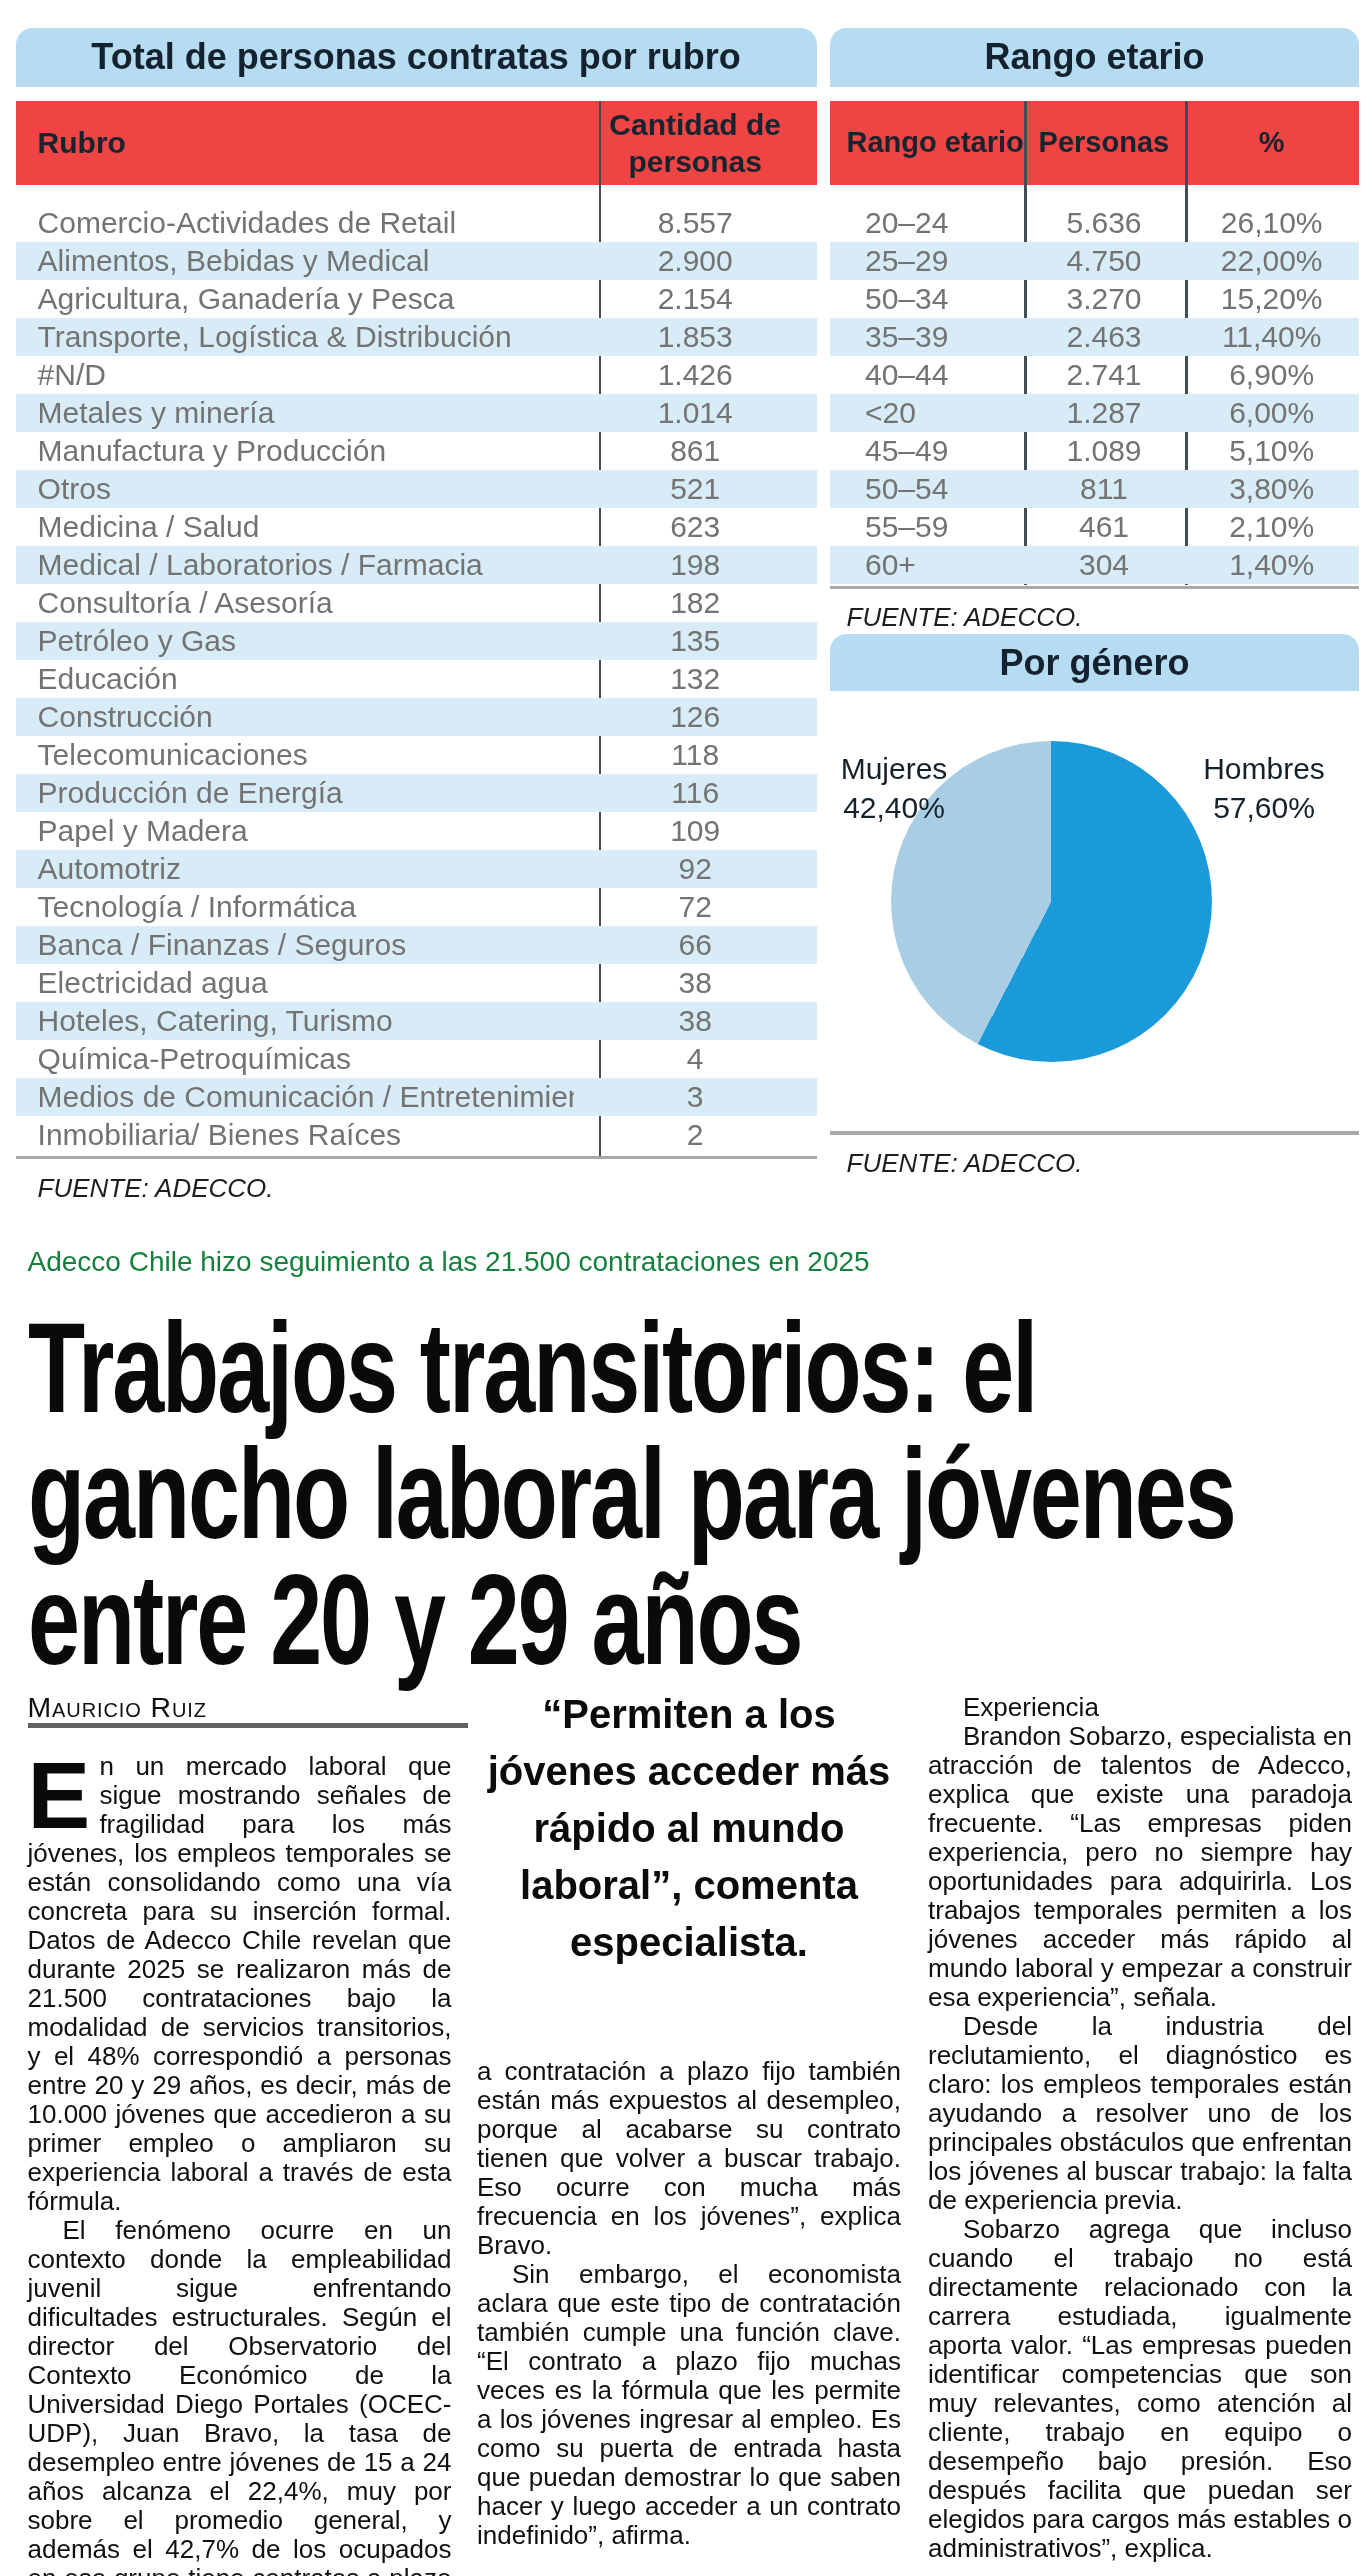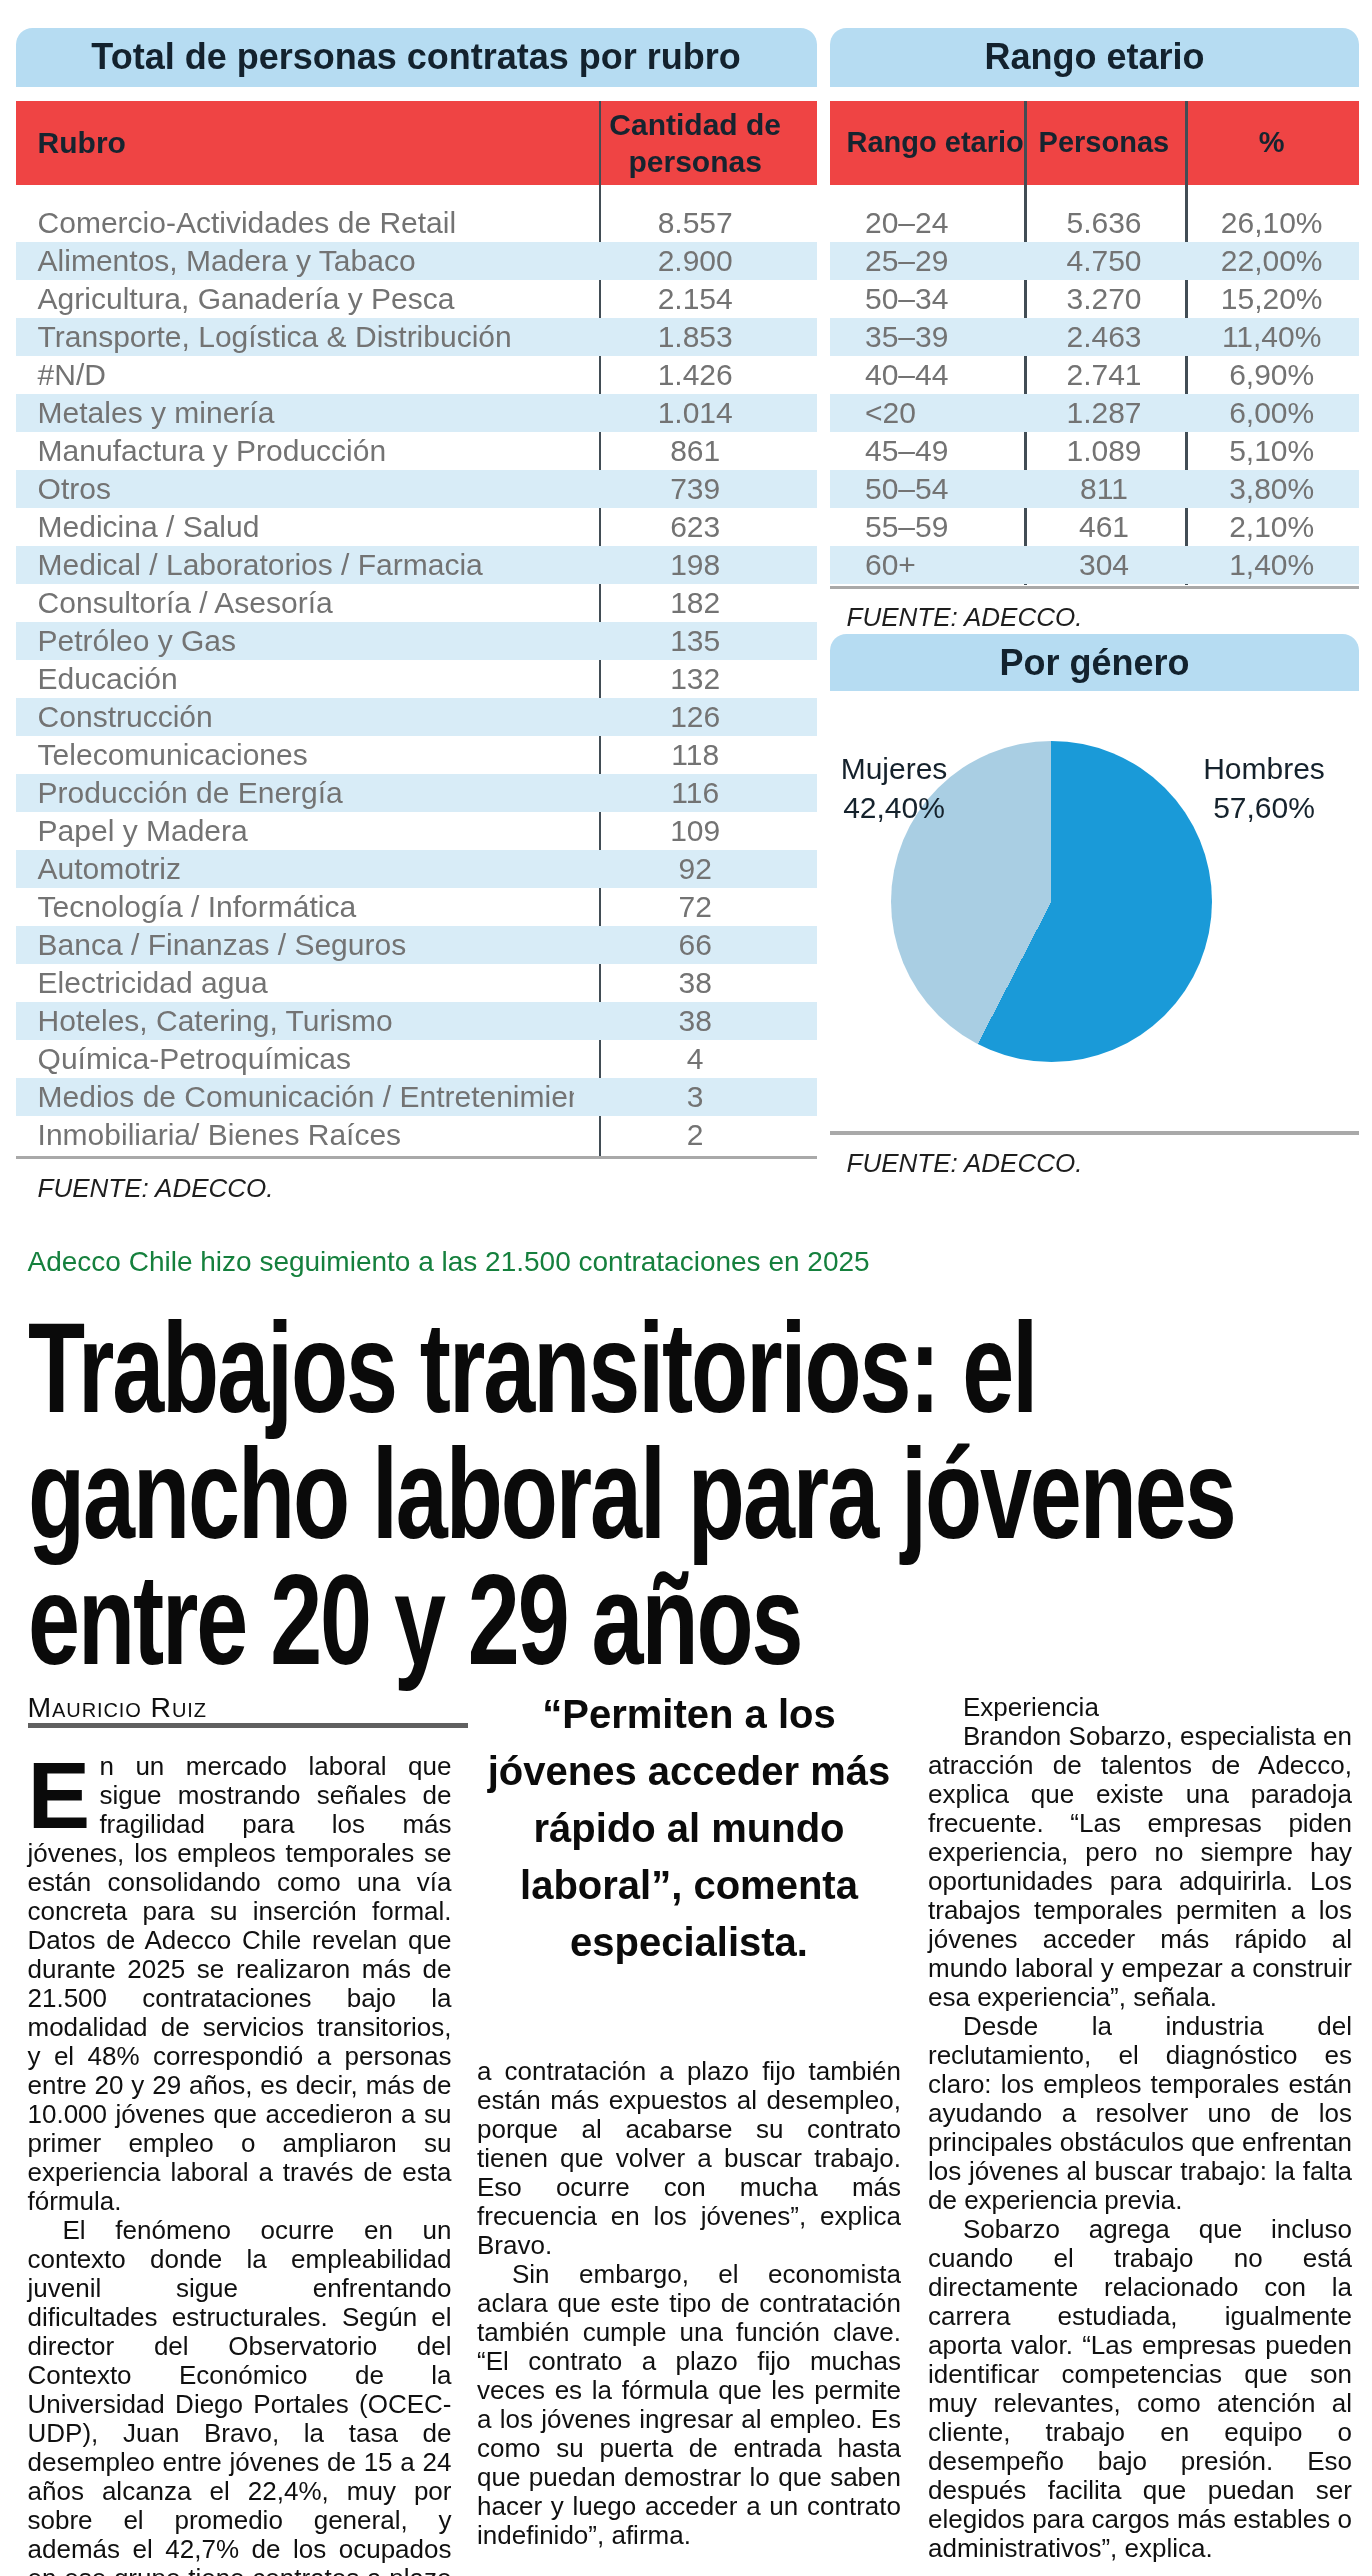--- a/index.html
+++ b/index.html
@@ -53,21 +53,21 @@
       <div class="lcell-name">Rubro</div>
       <div class="lcell-val">Cantidad de personas</div>
     </div>
     <div class="vline" style="left:583px;top:73px;height:1055px;"></div>
     <div class="rows" style="left:0;top:176px;width:801px;">
         <div class="row">
         <div class="lcell-name">Comercio-Actividades de Retail</div>
         <div class="lcell-val">8.557</div>
       </div>
         <div class="row stripe">
-        <div class="lcell-name">Alimentos, Madera y Tabaco</div>
+        <div class="lcell-name">Alimentos, Bebidas y Medical</div>
         <div class="lcell-val">2.900</div>
       </div>
         <div class="row">
         <div class="lcell-name">Agricultura, Ganadería y Pesca</div>
         <div class="lcell-val">2.154</div>
       </div>
         <div class="row stripe">
         <div class="lcell-name">Transporte, Logística &amp; Distribución</div>
         <div class="lcell-val">1.853</div>
       </div>
@@ -78,21 +78,21 @@
         <div class="row stripe">
         <div class="lcell-name">Metales y minería</div>
         <div class="lcell-val">1.014</div>
       </div>
         <div class="row">
         <div class="lcell-name">Manufactura y Producción</div>
         <div class="lcell-val">861</div>
       </div>
         <div class="row stripe">
         <div class="lcell-name">Otros</div>
-        <div class="lcell-val">739</div>
+        <div class="lcell-val">521</div>
       </div>
         <div class="row">
         <div class="lcell-name">Medicina / Salud</div>
         <div class="lcell-val">623</div>
       </div>
         <div class="row stripe">
         <div class="lcell-name">Medical / Laboratorios / Farmacia</div>
         <div class="lcell-val">198</div>
       </div>
         <div class="row">

